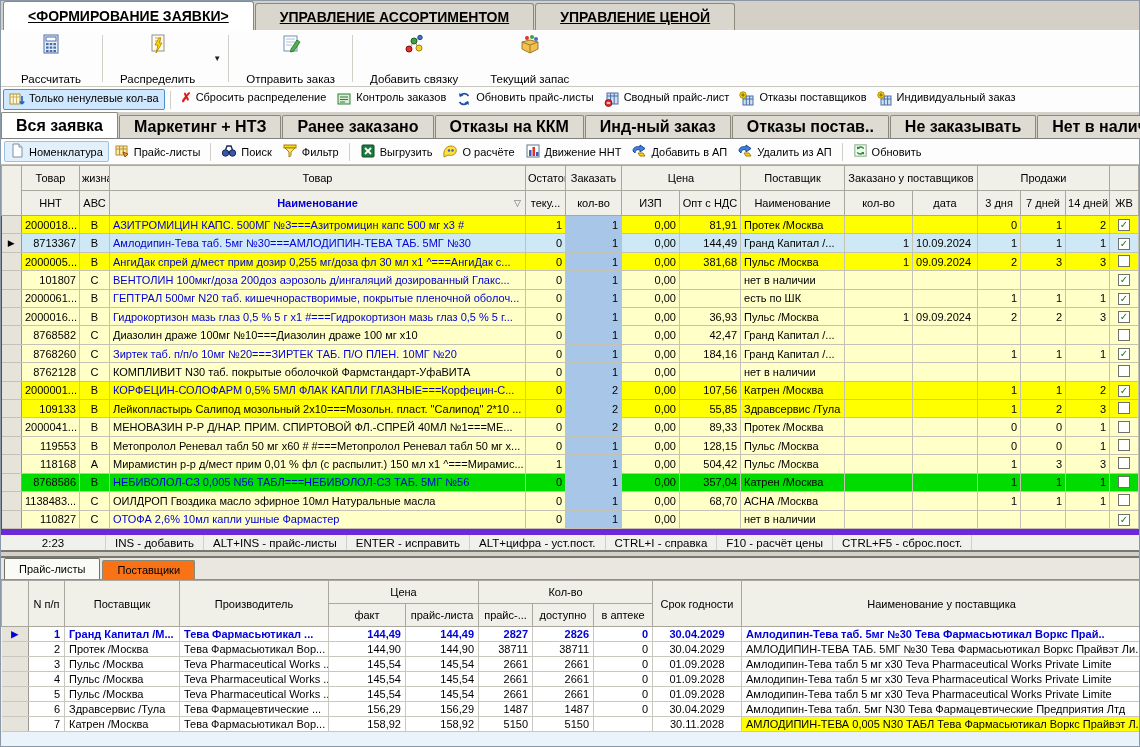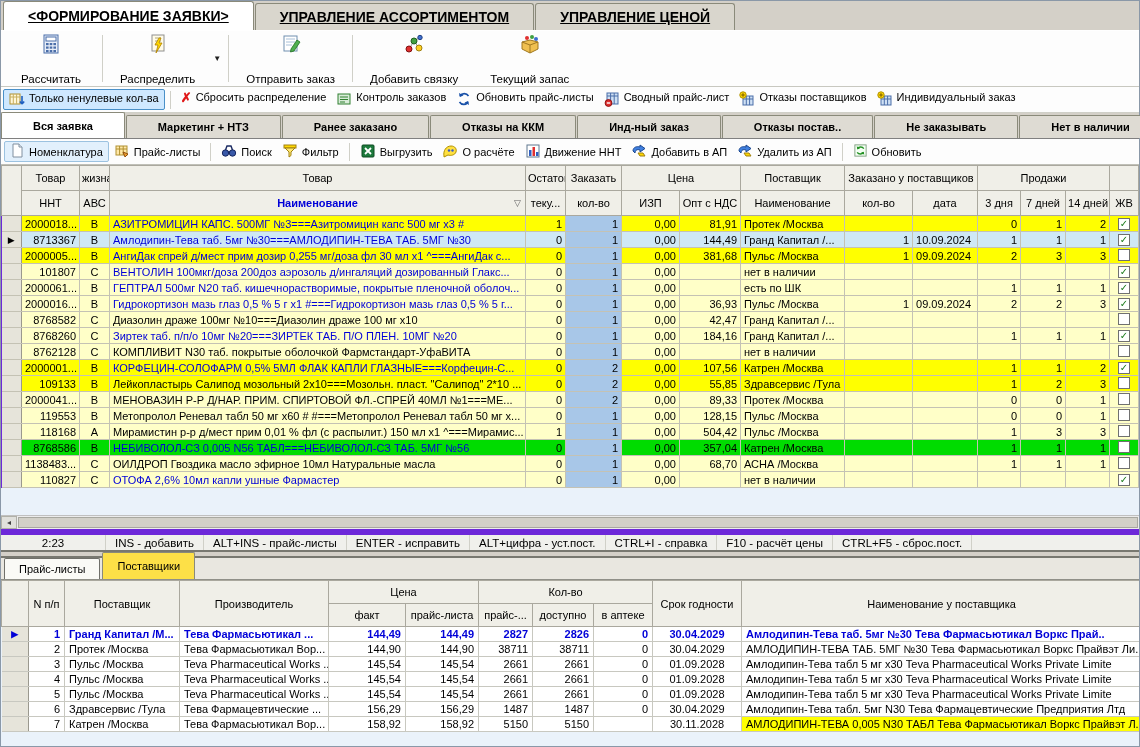--- a/index.html
+++ b/index.html
@@ -24,32 +24,32 @@
 
   
   .toolbar2 { height:26px; background:#fdfdfd; border-bottom:1px solid #d0d0c8; display:flex; align-items:center; padding:0 2px; flex:0 0 auto;}
   .abtn { display:flex; align-items:flex-start; gap:4px; padding:2px 5px; white-space:nowrap; cursor:default; height:21px;}
   .abtn.toggled { background:#cfe8ff; border:1px solid #4a90c8; border-radius:2px;}
   .asep { width:1px; height:18px; background:#d0d0c8; margin:0 5px;}
   .xglyph { color:#e01818; font-weight:bold; font-size:13px; line-height:13px;}
 
   
   .viewtabs { height:26px; background:#d4d0c8; display:flex; align-items:flex-end; flex:0 0 auto; border-bottom:1px solid #808080;}
-  .vtab { height:23px; display:flex; align-items:center; justify-content:center; padding:0 31px;
+  .vtab { height:23px; display:flex; align-items:center; justify-content:center; padding:0 14px;
     background:#dedbd3; border:1px solid #8a8a7a; border-bottom:none; border-radius:2px 2px 0 0; margin-right:1px;
-    font-weight:bold; font-size:11px; white-space:nowrap; cursor:default;}
+    font-weight:bold; font-size:16px; white-space:nowrap; cursor:default;}
   .vtab.active { background:#fff; height:26px;}
 
   
   .toolbar3 { height:26px; background:#fdfdfd; border-bottom:1px solid #c0c0b8; display:flex; align-items:center; padding:0 3px; flex:0 0 auto;}
   .mbtn { display:flex; align-items:center; gap:4px; padding:2px 5px; height:21px; white-space:nowrap; cursor:default;}
   .mbtn.hl { background:#e2f0fc; border:1px solid #9cc2e0; border-radius:2px;}
 
   
-  .gridwrap { height:364px; flex:0 0 auto; overflow:hidden; background:#6d28d9; display:flex; flex-direction:column;}
+  .gridwrap { height:364px; flex:0 0 auto; overflow:hidden; background:#6d28d9; display:flex; }
   table.grid { border-collapse:collapse; table-layout:fixed; width:1140px; }
   .grid th { background:#f0efe8; border:1px solid #aaa89e; font-weight:normal; font-size:11px;
     text-align:center; padding:1px 2px; overflow:hidden; white-space:nowrap; height:25px;}
   .grid th.namehead { color:#0000d8; font-weight:bold; position:relative;}
   .grid th .sortg { position:absolute; right:4px; top:7px; color:#606060; font-size:9px; font-weight:normal;}
   .grid td { border-right:1px solid #c4c2b4; border-bottom:1px solid #c4c2b4; padding:0 3px; height:16px;
     overflow:hidden; white-space:nowrap; font-size:11px;}
   .r-normal td { background:#ffffc8;}
   .r-yellow td { background:#ffff00;}
   .r-green td { background:#00dc00;}
@@ -69,21 +69,21 @@
   
   .statusbar { height:21px; background:#f0f0ec; border-top:6px solid #6d28d9; display:flex; align-items:stretch; flex:0 0 auto; font-size:11.5px;}
   .stime { width:105px; display:flex; align-items:center; justify-content:center; border-right:1px solid #d0d0c8;}
   .shint { display:flex; align-items:center; padding:0 9px; border-right:1px solid #d0d0c8; white-space:nowrap;}
 
   
   .splitter { height:8px; background:#d4d0c8; border-top:2px solid #787870; border-bottom:2px solid #787870; flex:0 0 auto;}
 
   
   .btabs { height:21px; background:#e9e7e0; display:flex; align-items:flex-end; padding-left:3px; flex:0 0 auto;}
-  .btab { height:27px; display:flex; align-items:center; padding:0 14px; background:#fde047; border:1px solid #8a8a7a; border-bottom:none;
+  .btab { height:19px; display:flex; align-items:center; padding:0 14px; background:#f97316; border:1px solid #8a8a7a; border-bottom:none;
     border-radius:2px 2px 0 0; margin-right:2px; white-space:nowrap; cursor:default;}
   .btab.active { background:#fafaf6; height:21px; border-color:#70706a;}
 
   
   .bgridwrap { flex:1 1 auto; background:#eaf2fa; overflow:hidden; display:flex; flex-direction:column; border-top:1px solid #909088;}
   .grid2 { border-collapse:collapse; table-layout:fixed; width:1140px;}
   .grid2 th { background:#f0efe8; border:1px solid #aaa89e; font-weight:normal; font-size:11px; text-align:center; padding:1px 2px;
     overflow:hidden; white-space:nowrap; height:23px;}
   .grid2 td { background:#fff; border-right:1px solid #c8c8c0; border-bottom:1px solid #c8c8c0; padding:0 4px; height:15px;
     overflow:hidden; white-space:nowrap; font-size:11px;}

